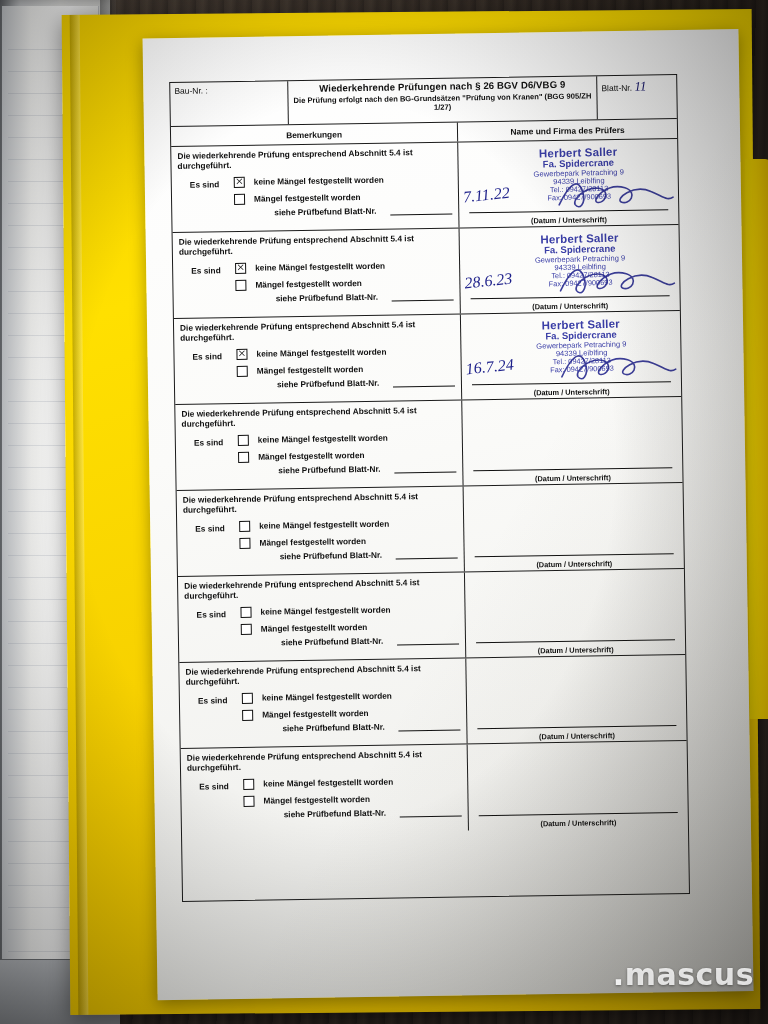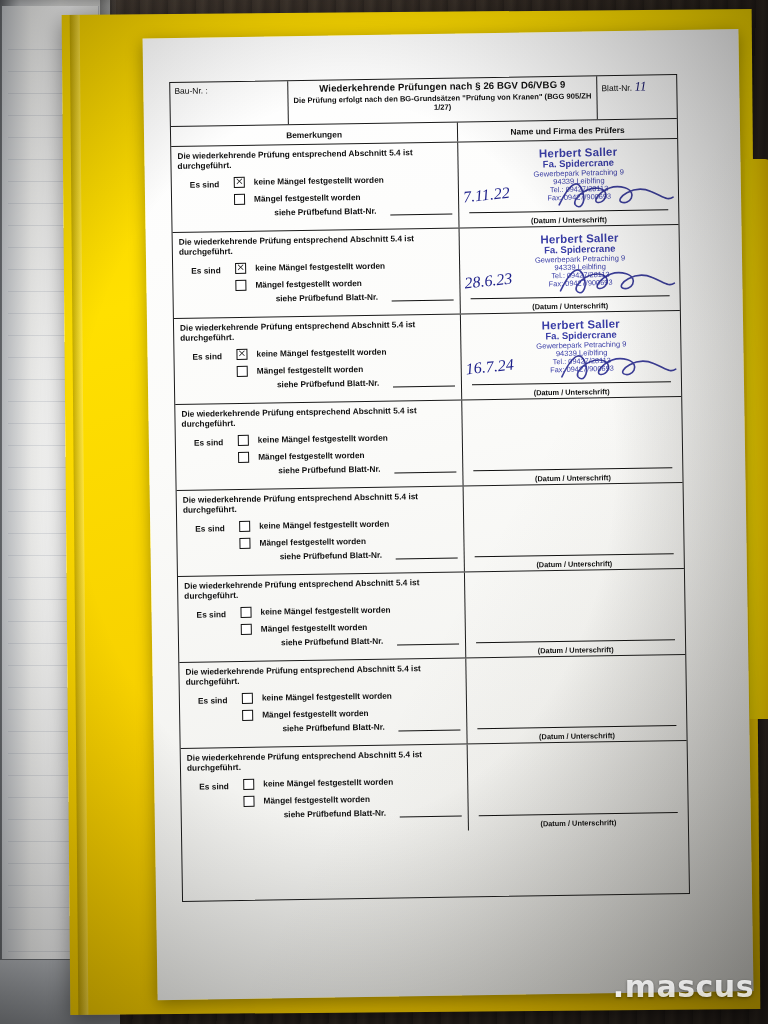--- a/index.html
+++ b/index.html
@@ -250,21 +250,21 @@
     position: absolute;
     left: 0; right: 0; bottom: 1px;
     text-align: center;
     font-size: 7.4px;
     font-weight: bold;
   }
 
   
   .watermark {
     position: absolute;
-    right: 14px; bottom: 20px;
+    right: 14px; bottom: 32px;
     font-size: 30px;
     font-weight: bold;
     color: rgba(255,255,255,0.82);
     letter-spacing: .5px;
     text-shadow: 0 1px 3px rgba(0,0,0,0.4);
     z-index: 70;
     font-family: "DejaVu Sans", sans-serif;
   }
   .watermark .dot { color: rgba(255,255,255,0.9); }
 </style>

